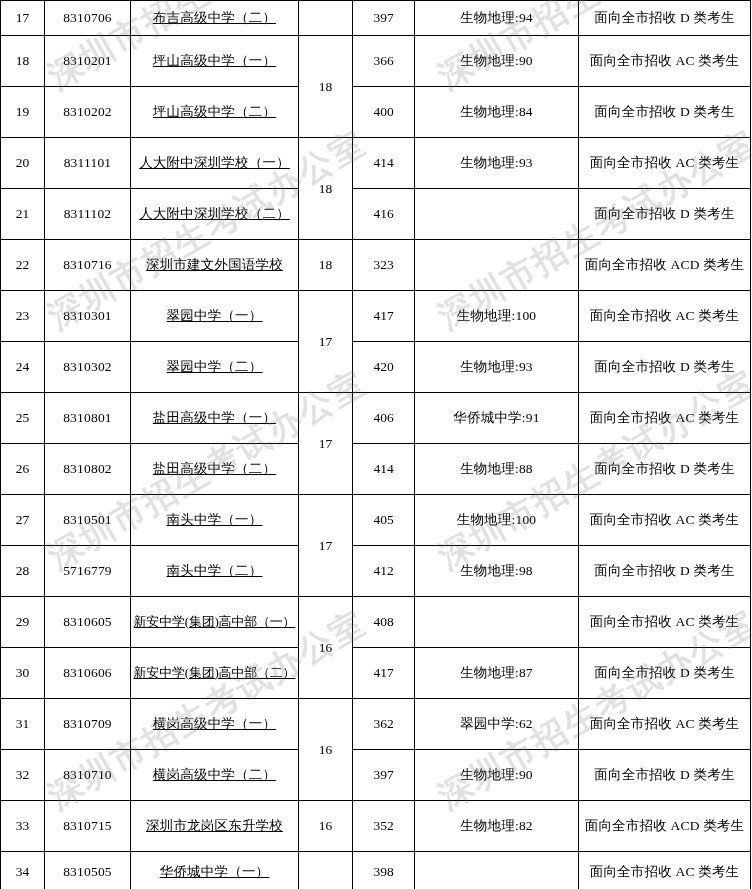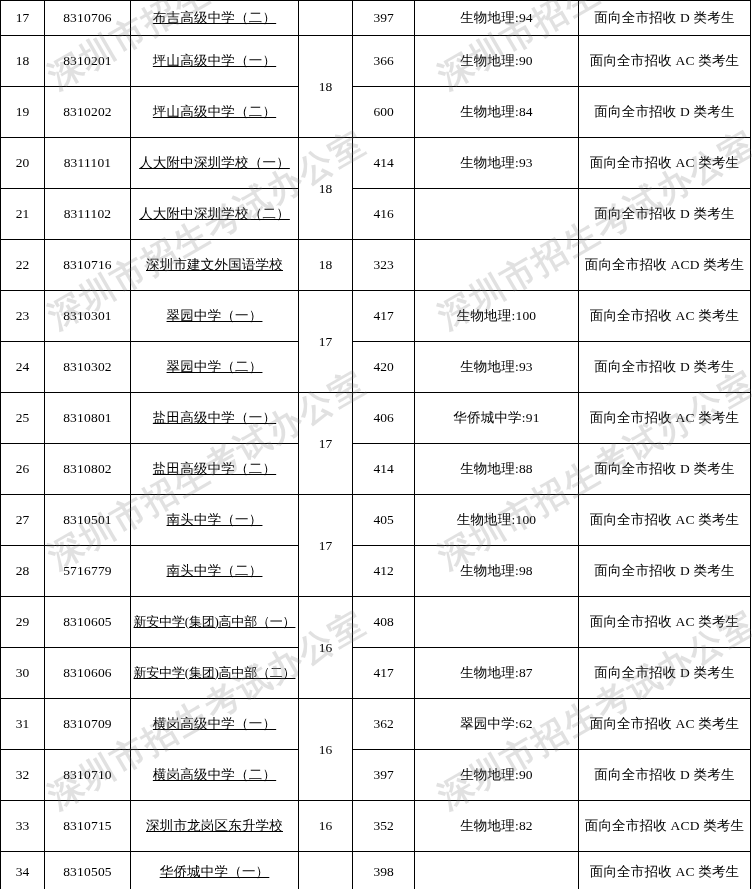--- a/index.html
+++ b/index.html
@@ -119,21 +119,21 @@
         <td class="rank" rowspan="2">18</td>
         <td class="score">366</td>
         <td class="extra">生物地理:90</td>
         <td class="note">面向全市招收 AC 类考生</td>
       </tr>
 
       <tr>
         <td class="idx">19</td>
         <td class="code">8310202</td>
         <td class="school">坪山高级中学（二）</td>
-        <td class="score">600</td>
+        <td class="score">400</td>
         <td class="extra">生物地理:84</td>
         <td class="note">面向全市招收 D 类考生</td>
       </tr>
 
       <tr>
         <td class="idx">20</td>
         <td class="code">8311101</td>
         <td class="school">人大附中深圳学校（一）</td>
         <td class="rank" rowspan="2">18</td>
         <td class="score">414</td>

